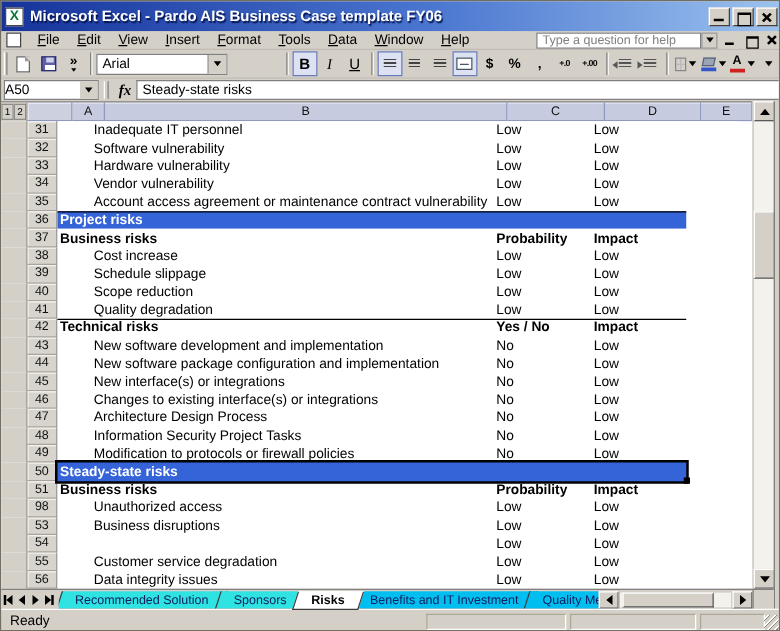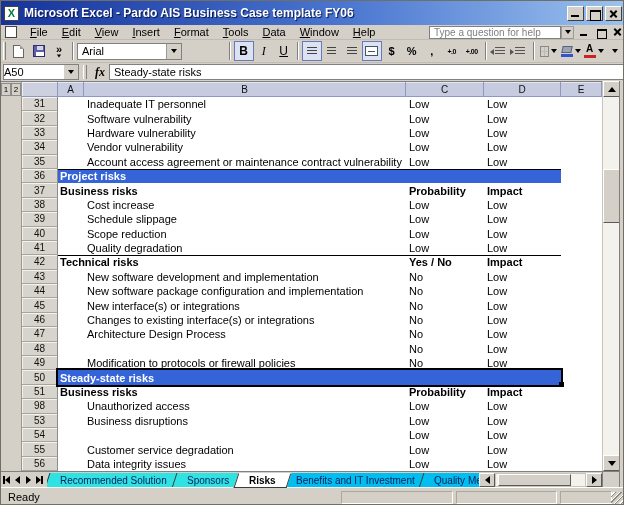--- a/index.html
+++ b/index.html
@@ -87,21 +87,21 @@
   .gut{width:21px;display:flex;background:#D4D0C8;border-right:1px solid #9a968c;}
   .ob{width:10px;height:13px;margin-top:1px;border:1px solid #8c8c8c;background:#D4D0C8;font-size:8px;line-height:11px;text-align:center;}
   .corner{width:36px;background:#CDD0DF;border-right:1px solid #8F98C1;border-bottom:1px solid #8F98C1;box-shadow:inset 1px 1px 0 #eef;}
   .ch{background:#C7CBDF;border-right:1px solid #8F98C1;border-bottom:1px solid #8F98C1;box-shadow:inset 0 1px 0 #e4e7f2;
     display:flex;align-items:center;justify-content:center;font-size:10px;color:#111;}
   .ch.A{width:26px;} .ch.B{width:322px;} .ch.C{width:78px;} .ch.D{width:77px;} .ch.E{width:41px;}
 
   #rows{position:absolute;left:0;top:96px;width:601px;height:374px;display:flex;flex-direction:column;background:#fff;}
   .row{display:flex;flex:1 1 0;min-height:0;}
   .gutter-cell{width:21px;background:#D4D0C8;border-right:1px solid #9a968c;}
-  .row-header{width:36px;background:#D7D4CD;border-right:1px solid #8c8c8c;border-bottom:1px solid #a8a49c;
+  .row-header{width:24px;background:#D7D4CD;border-right:1px solid #8c8c8c;border-bottom:1px solid #a8a49c;
     box-shadow:inset 1px 1px 0 #f4f2ec;font-size:10px;color:#111;display:flex;align-items:center;justify-content:center;}
   .cells{position:relative;width:544px;background:#fff;font-size:11px;color:#000;}
   .cells span{position:absolute;top:50%;transform:translateY(-50%);white-space:nowrap;line-height:12px;}
   .cb{left:29px;} .cc{left:351px;} .cd{left:429px;}
   .row.header .cb,.row.header .cc,.row.header .cd{font-weight:bold;}
   .row.header .cb,.row.section .cb{left:2px;}
   .bar{display:none;position:absolute;left:0;top:0;width:503px;height:100%;background:#3564D9;}
   .row.section .bar{display:block;}
   .row.section .cb{color:#fff;font-weight:bold;z-index:2;}
   .row.topline .cells::before{content:"";position:absolute;left:0;top:0;width:503px;height:1px;background:#000;z-index:3;}
@@ -508,20 +508,21 @@
         <span class="cd">Low</span>
       </div>
     </div>
       <div class="row item">
       <div class="gutter-cell"></div>
       <div class="row-header">
           <span>48</span>
         </div>
       <div class="cells">
 
+        <span class="cb">Information Security Project Tasks</span>
         <span class="cc">No</span>
         <span class="cd">Low</span>
       </div>
     </div>
       <div class="row item">
       <div class="gutter-cell"></div>
       <div class="row-header">
           <span>49</span>
         </div>
       <div class="cells">

